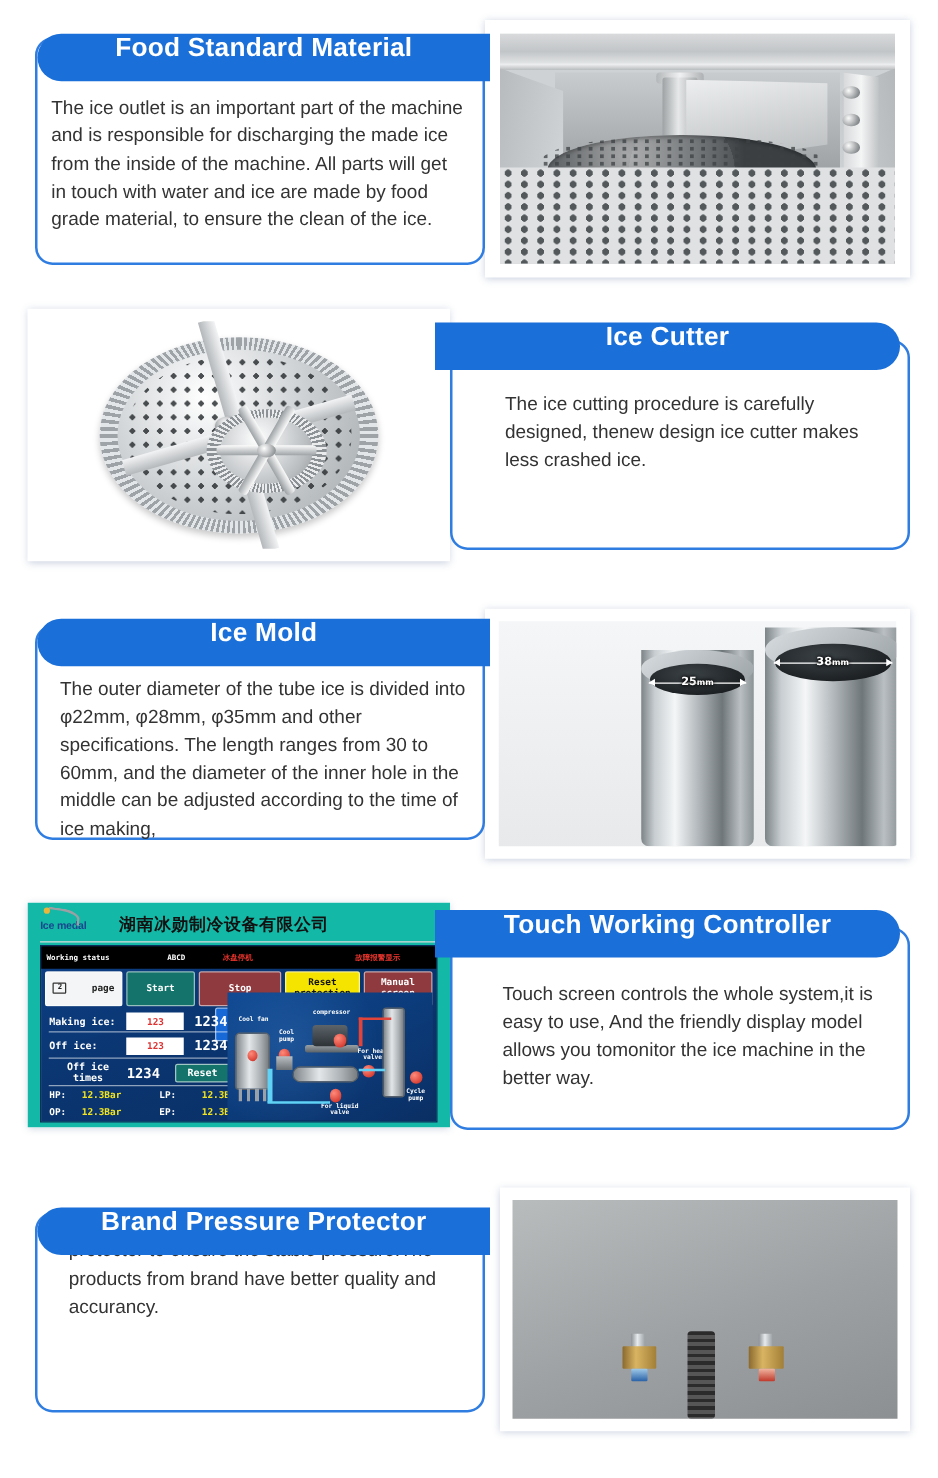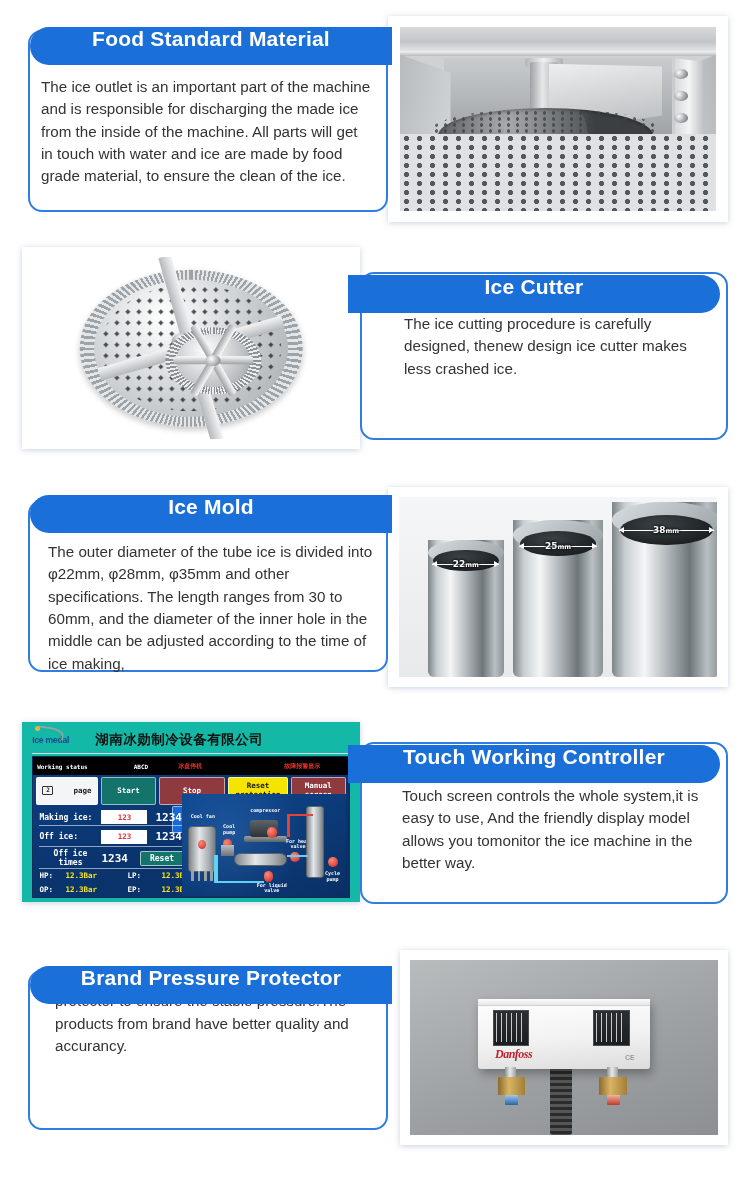--- a/index.html
+++ b/index.html
@@ -25,21 +25,21 @@
     height:38px;
     display:flex; align-items:flex-start; justify-content:center;
     color:#ffffff;
     font-size:21px;
     font-weight:bold;
     letter-spacing:.2px;
     z-index:5;
     white-space:nowrap;
   }
   .pill.sq-r{ border-top-right-radius:0; border-bottom-right-radius:0; }
-  .pill.sq-l{ border-top-left-radius:0; border-bottom-left-radius:0;margin-top:17px; }
+  .pill.sq-l{ border-top-left-radius:0; border-bottom-left-radius:0; }
   .body-text{
     position:absolute;
     font-size:15.2px;
     line-height:1.47;
     color:#333333;
   }
 
   
   .icard{
     position:absolute;
@@ -443,31 +443,20 @@
   </div>
 
   <div class="body-text" style="left:404px; top:313px; width:312px;">The ice cutting procedure is carefully designed, thenew design ice cutter makes less crashed ice.</div>
 </div>
 
 <div class="section">
 
   <div class="icard" style="left:388px; top:487px; width:340px; height:200px;">
     <div class="photo p3" style="left:11px; top:10px; width:318px; height:180px;">
 
-      <div class="tube" style="left:9%; width:24%; height:76%;">
-        <div class="body"></div>
-        <div class="top"></div>
-        <div class="bore"></div>
-        <div class="dim" style="top:13%; height:13px;">
-          <div class="ln"></div>
-          <div class="ar arl"></div>
-          <div class="ar arr"></div>
-          <span class="lb"><span>22</span><span class="u">mm</span></span>
-        </div>
-      </div>
 
       <div class="tube" style="left:36%; width:28%; height:87%;">
         <div class="body"></div>
         <div class="top"></div>
         <div class="bore"></div>
         <div class="dim" style="top:12%; height:13px;">
           <div class="ln"></div>
           <div class="ar arl"></div>
           <div class="ar arr"></div>
           <span class="lb"><span>25</span><span class="u">mm</span></span>
@@ -625,27 +614,20 @@
   </div>
 
   <div class="body-text" style="left:402px; top:785px; width:318px;">Touch screen controls the whole system,it is easy to use, And the friendly display model allows you tomonitor the ice machine in the better way.</div>
 </div>
 
 <div class="section">
 
   <div class="icard" style="left:400px; top:950px; width:328px; height:195px;">
     <div class="photo p5" style="left:10px; top:10px; width:308px; height:175px;">
       <div class="hose"></div>
-      <div class="box">
-        <div class="lid"></div>
-        <div class="scale sc1"></div>
-        <div class="scale sc2"></div>
-        <div class="dan">Danfoss</div>
-        <div class="ce">CE</div>
-      </div>
       <div class="stem" style="left:31%; top:61%;"></div>
       <div class="fit" style="left:28.5%; top:67%;"></div>
       <div class="cap" style="left:31%; top:77%; background:linear-gradient(180deg,#9fc9e8,#2a62a8);"></div>
       <div class="stem" style="left:64%; top:61%;"></div>
       <div class="fit" style="left:61.5%; top:67%;"></div>
       <div class="cap" style="left:64%; top:77%; background:linear-gradient(180deg,#f0b49f,#c0392b);"></div>
     </div>
   </div>
 
   <div class="tcard" style="left:28px; top:970px; width:360px; height:160px;"></div>

